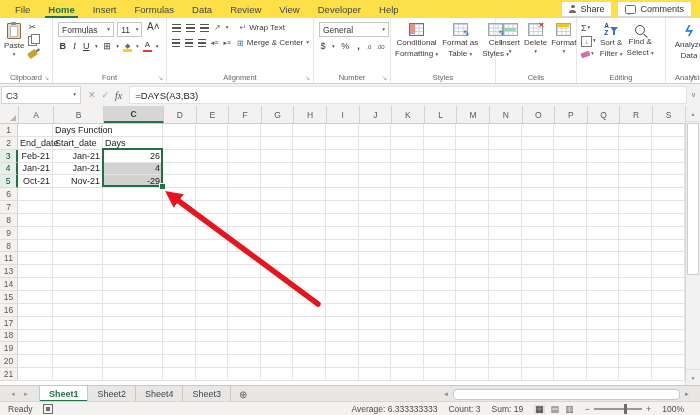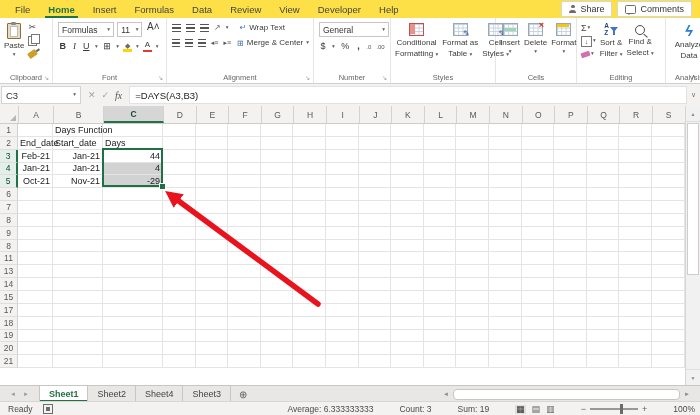--- a/index.html
+++ b/index.html
@@ -108,21 +108,21 @@
   #addsheet{font-size:10px;color:#5f5d5b;display:flex;align-items:center;padding:0 8px}
   #hscroll{margin-left:auto;display:flex;align-items:center;gap:2px;padding-right:8px}
   #hthumb{width:225px;height:9px;background:#fff;border:1px solid #c8c6c4;border-radius:4px}
   .harrow{font-size:6px;color:#8a8886;padding:0 2px}
 
   
   #statusbar{position:absolute;top:401px;left:0;right:0;height:14px;background:#f3f2f1;border-top:1px solid #d8d6d4;
              display:flex;align-items:center;font-size:8.5px;color:#4b4a48}
   #statusbar .left{display:flex;align-items:center;gap:10px;padding-left:8px}
   .macroicon{width:8px;height:8px;border:1px solid #6c6c6c;background:linear-gradient(#6c6c6c 0 0) center/4px 4px no-repeat}
-  #statusbar .right{margin-left:auto;display:flex;align-items:center;gap:26px;padding-right:5px}
+  #statusbar .right{margin-left:auto;display:flex;align-items:center;gap:11px;padding-right:16px}
   .viewic{font-size:9px;color:#5f5d5b;line-height:1}
   .viewic.active{color:#333;background:#e0dedc;padding:0 1px}
   #zoomslider{display:flex;align-items:center;gap:4px}
   #ztrack{width:48px;height:1.5px;background:#9a9896;position:relative}
   #zthumb{position:absolute;left:30px;top:-4px;width:3.5px;height:9.5px;background:#6c6b6a}
   .zsign{font-size:9px;color:#5f5d5b}
 
   
   #arrowsvg{position:absolute;left:0;top:0;pointer-events:none;z-index:50}
 </style>
@@ -426,21 +426,21 @@
         <div class="gcell" style="width: 32.6px; flex: 0 0 32.6px;"></div>
         <div class="gcell" style="width: 32.6px; flex: 0 0 32.6px;"></div>
         <div class="gcell" style="width: 32.6px; flex: 0 0 32.6px;"></div>
         <div class="gcell" style="width: 32.6px; flex: 0 0 32.6px;"></div>
         <div class="gcell" style="width: 32.6px; flex: 0 0 32.6px;"></div>
       </div>
       <div class="grow">
         <div class="rhcell selr">3</div>
         <div class="gcell ar" style="width: 35px; flex: 0 0 35px;">Feb-21</div>
         <div class="gcell ar" style="width: 50px; flex: 0 0 50px;">Jan-21</div>
-        <div class="gcell ar" style="width: 60px; flex: 0 0 60px;">44</div>
+        <div class="gcell ar" style="width: 60px; flex: 0 0 60px;">26</div>
         <div class="gcell" style="width: 32.6px; flex: 0 0 32.6px;"></div>
         <div class="gcell" style="width: 32.6px; flex: 0 0 32.6px;"></div>
         <div class="gcell" style="width: 32.6px; flex: 0 0 32.6px;"></div>
         <div class="gcell" style="width: 32.6px; flex: 0 0 32.6px;"></div>
         <div class="gcell" style="width: 32.6px; flex: 0 0 32.6px;"></div>
         <div class="gcell" style="width: 32.6px; flex: 0 0 32.6px;"></div>
         <div class="gcell" style="width: 32.6px; flex: 0 0 32.6px;"></div>
         <div class="gcell" style="width: 32.6px; flex: 0 0 32.6px;"></div>
         <div class="gcell" style="width: 32.6px; flex: 0 0 32.6px;"></div>
         <div class="gcell" style="width: 32.6px; flex: 0 0 32.6px;"></div>
@@ -666,20 +666,42 @@
         <div class="gcell" style="width: 32.6px; flex: 0 0 32.6px;"></div>
         <div class="gcell" style="width: 32.6px; flex: 0 0 32.6px;"></div>
         <div class="gcell" style="width: 32.6px; flex: 0 0 32.6px;"></div>
         <div class="gcell" style="width: 32.6px; flex: 0 0 32.6px;"></div>
         <div class="gcell" style="width: 32.6px; flex: 0 0 32.6px;"></div>
         <div class="gcell" style="width: 32.6px; flex: 0 0 32.6px;"></div>
         <div class="gcell" style="width: 32.6px; flex: 0 0 32.6px;"></div>
       </div>
       <div class="grow">
         <div class="rhcell">15</div>
+        <div class="gcell" style="width: 35px; flex: 0 0 35px;"></div>
+        <div class="gcell" style="width: 50px; flex: 0 0 50px;"></div>
+        <div class="gcell" style="width: 60px; flex: 0 0 60px;"></div>
+        <div class="gcell" style="width: 32.6px; flex: 0 0 32.6px;"></div>
+        <div class="gcell" style="width: 32.6px; flex: 0 0 32.6px;"></div>
+        <div class="gcell" style="width: 32.6px; flex: 0 0 32.6px;"></div>
+        <div class="gcell" style="width: 32.6px; flex: 0 0 32.6px;"></div>
+        <div class="gcell" style="width: 32.6px; flex: 0 0 32.6px;"></div>
+        <div class="gcell" style="width: 32.6px; flex: 0 0 32.6px;"></div>
+        <div class="gcell" style="width: 32.6px; flex: 0 0 32.6px;"></div>
+        <div class="gcell" style="width: 32.6px; flex: 0 0 32.6px;"></div>
+        <div class="gcell" style="width: 32.6px; flex: 0 0 32.6px;"></div>
+        <div class="gcell" style="width: 32.6px; flex: 0 0 32.6px;"></div>
+        <div class="gcell" style="width: 32.6px; flex: 0 0 32.6px;"></div>
+        <div class="gcell" style="width: 32.6px; flex: 0 0 32.6px;"></div>
+        <div class="gcell" style="width: 32.6px; flex: 0 0 32.6px;"></div>
+        <div class="gcell" style="width: 32.6px; flex: 0 0 32.6px;"></div>
+        <div class="gcell" style="width: 32.6px; flex: 0 0 32.6px;"></div>
+        <div class="gcell" style="width: 32.6px; flex: 0 0 32.6px;"></div>
+      </div>
+      <div class="grow">
+        <div class="rhcell">16</div>
         <div class="gcell" style="width: 35px; flex: 0 0 35px;"></div>
         <div class="gcell" style="width: 50px; flex: 0 0 50px;"></div>
         <div class="gcell" style="width: 60px; flex: 0 0 60px;"></div>
         <div class="gcell" style="width: 32.6px; flex: 0 0 32.6px;"></div>
         <div class="gcell" style="width: 32.6px; flex: 0 0 32.6px;"></div>
         <div class="gcell" style="width: 32.6px; flex: 0 0 32.6px;"></div>
         <div class="gcell" style="width: 32.6px; flex: 0 0 32.6px;"></div>
         <div class="gcell" style="width: 32.6px; flex: 0 0 32.6px;"></div>
         <div class="gcell" style="width: 32.6px; flex: 0 0 32.6px;"></div>
         <div class="gcell" style="width: 32.6px; flex: 0 0 32.6px;"></div>

